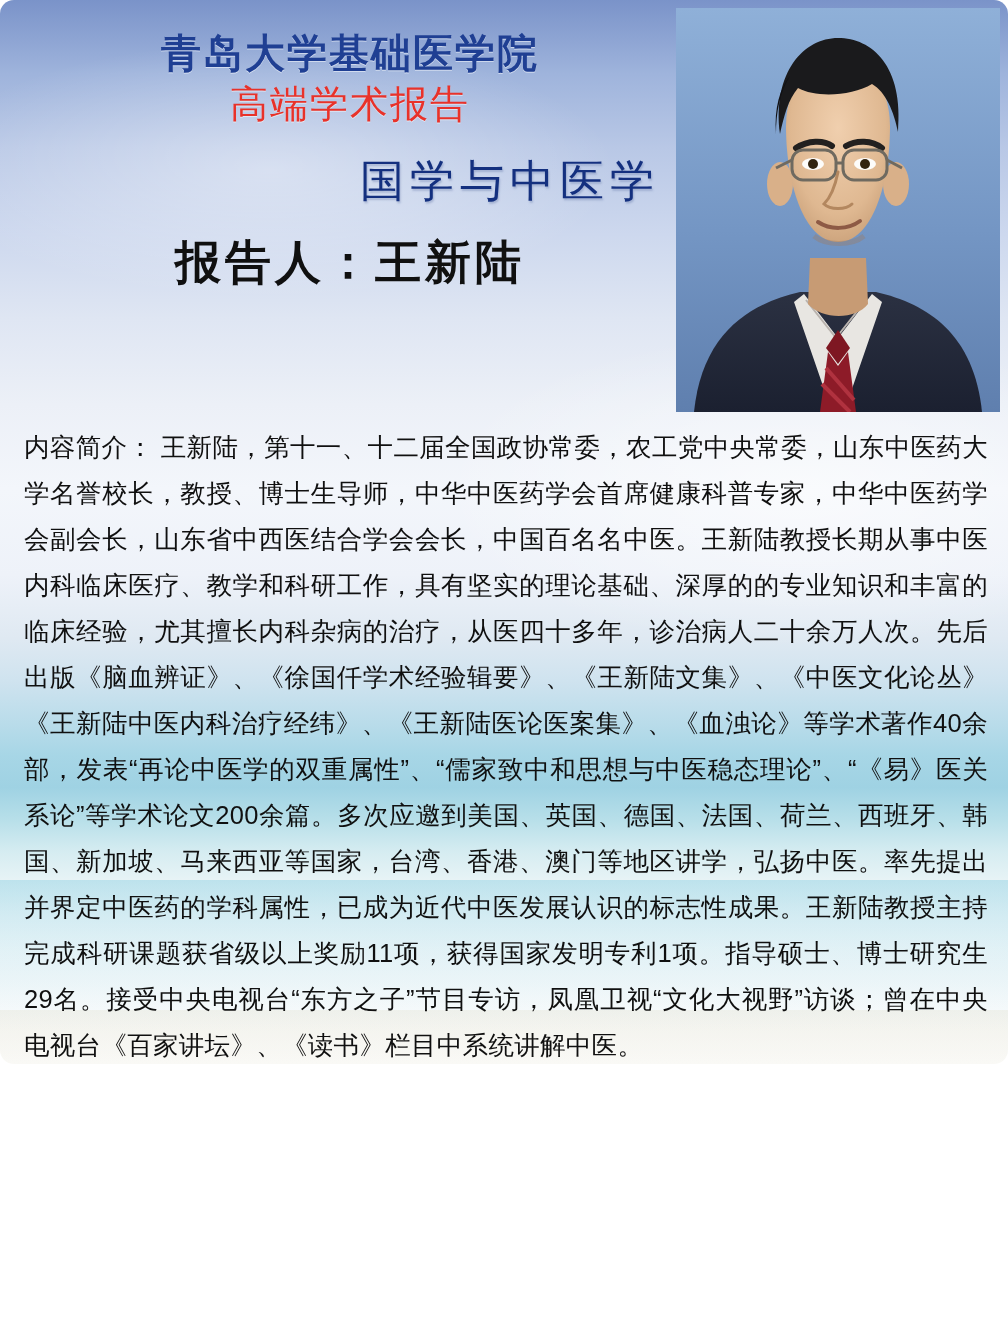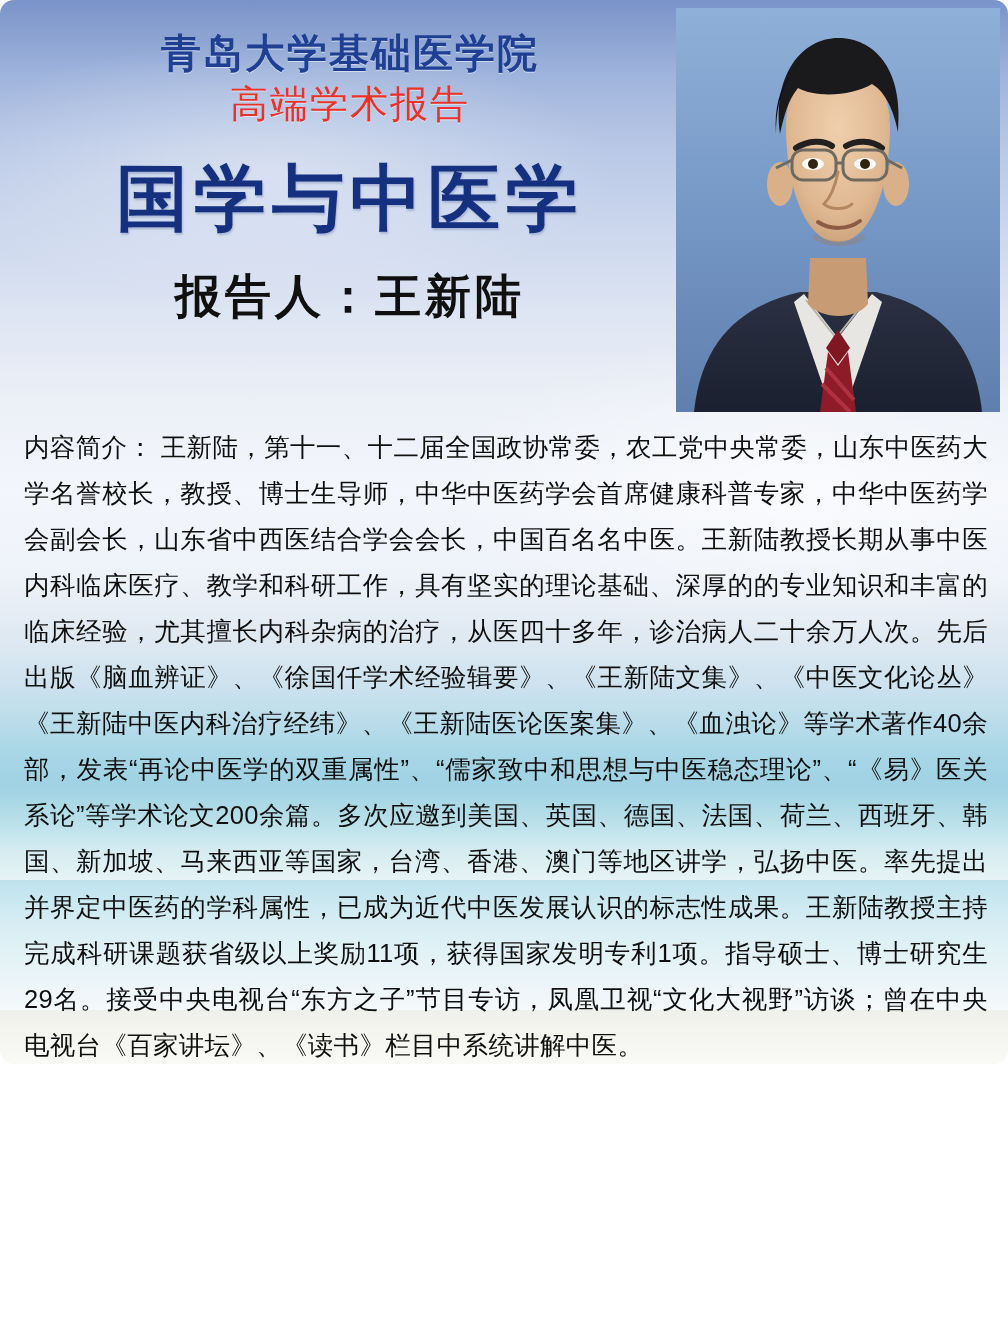--- a/index.html
+++ b/index.html
@@ -96,26 +96,27 @@
     font-size: 38px;
     font-weight: normal;
     color: #e8322a;
     letter-spacing: 2px;
     line-height: 1.3;
     margin-top: 2px;
     text-shadow: 0 1px 0 rgba(255,255,255,0.5);
   }
   .main-title {
     margin-top: 26px;
-    font-size: 72px;
-    font-weight: bold;
+    font-size: 44px;
+    font-weight: normal;
     color: #14307f;
     letter-spacing: 6px;
     line-height: 1.2;
     text-shadow: 1px 2px 2px rgba(90,110,160,0.35);
+    text-align: right;
   }
   .speaker-line {
     margin-top: 24px;
     font-size: 46px;
     font-weight: bold;
     color: #101010;
     letter-spacing: 4px;
   }
 
   .portrait {

